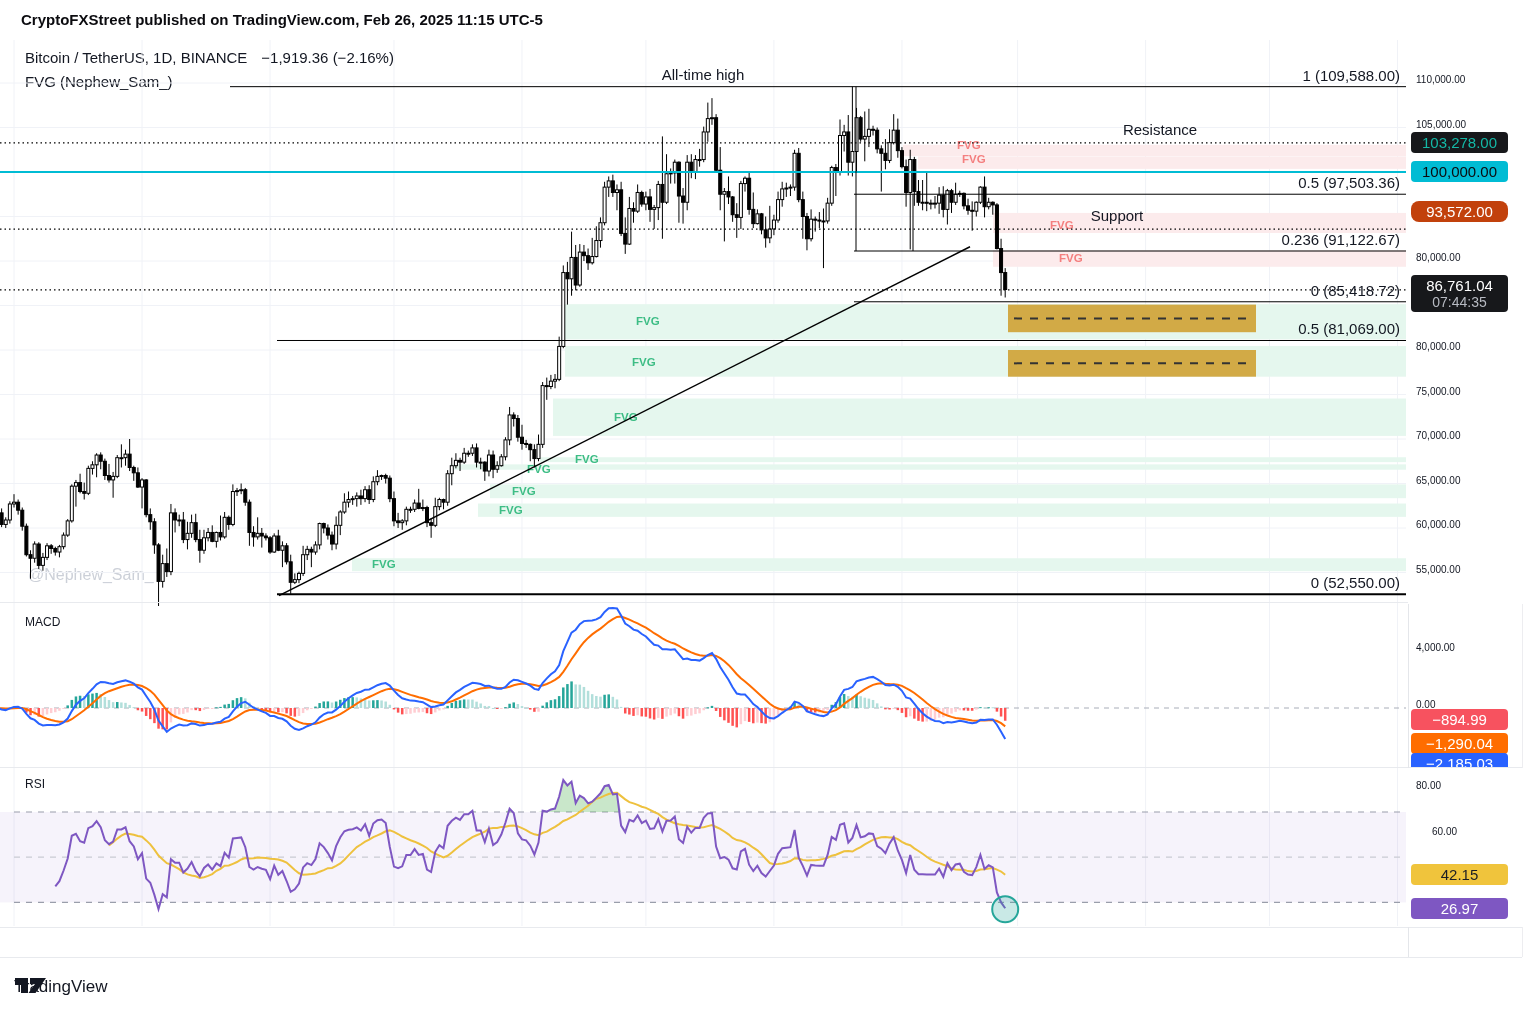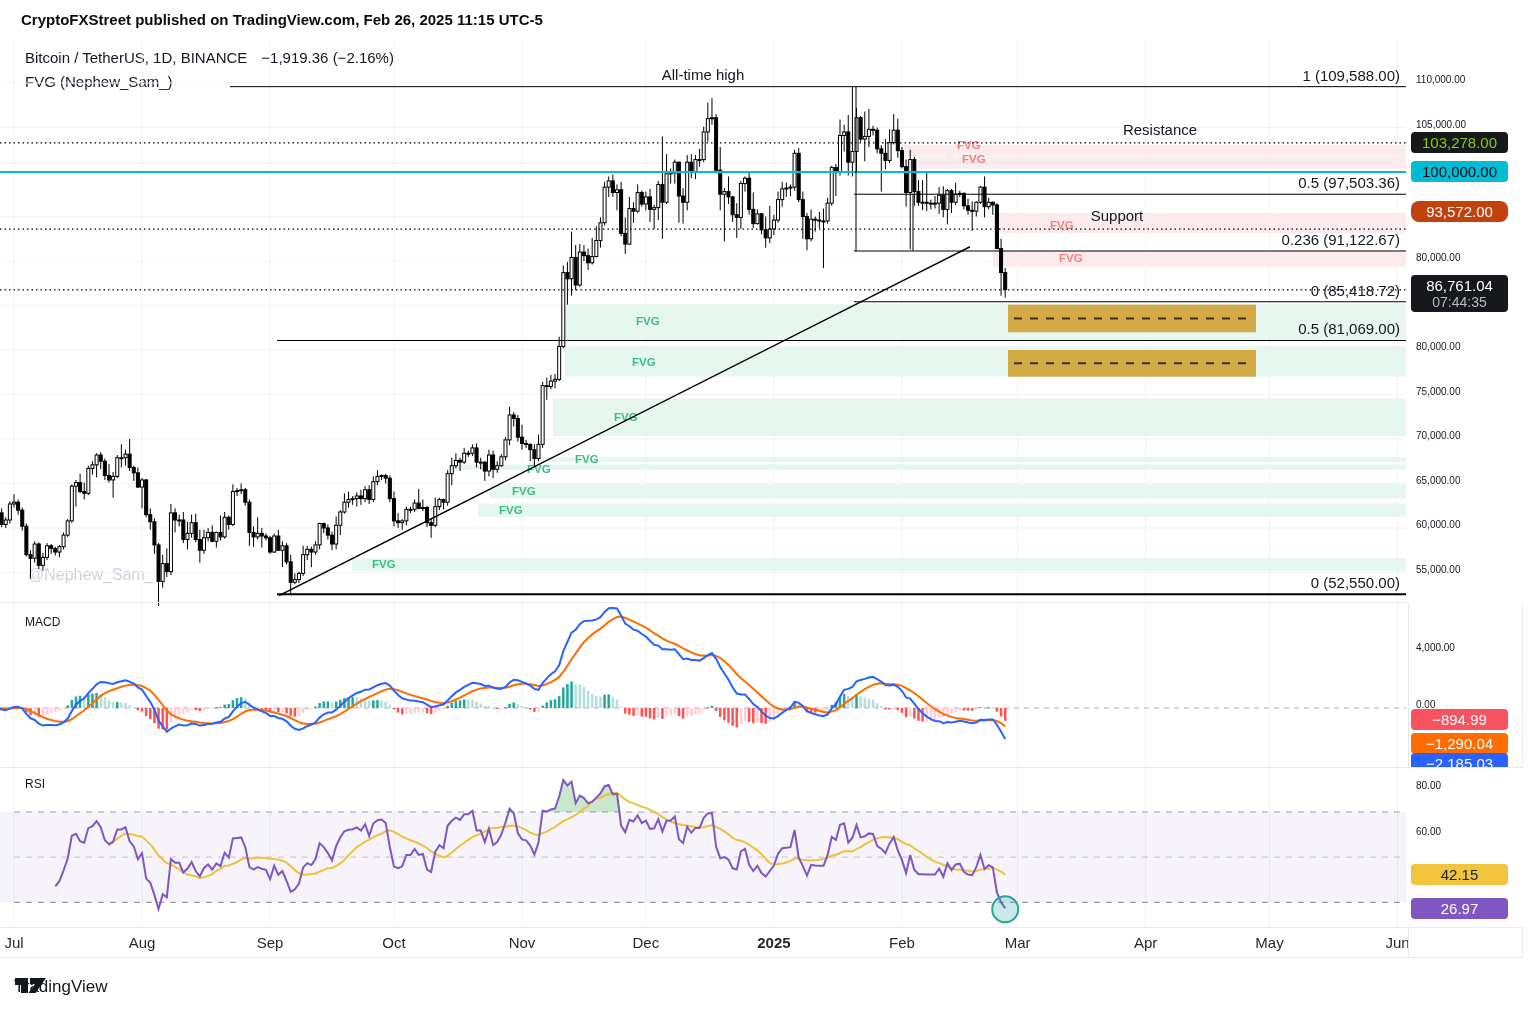--- a/index.html
+++ b/index.html
@@ -907,53 +907,39 @@
       <div class="tick" style="top: 78.5px;">105,000.00</div>
       <div class="tick" style="top: 123px;">100,000.00</div>
       <div class="tick" style="top: 167.5px;">95,000.00</div>
       <div class="tick" style="top: 212px;">80,000.00</div>
       <div class="tick" style="top: 301px;">80,000.00</div>
       <div class="tick" style="top: 345.5px;">75,000.00</div>
       <div class="tick" style="top: 390px;">70,000.00</div>
       <div class="tick" style="top: 434.5px;">65,000.00</div>
       <div class="tick" style="top: 479px;">60,000.00</div>
       <div class="tick" style="top: 523.5px;">55,000.00</div>
-      <div class="badge" style="background: rgb(23, 24, 27); color: #84cc16; top: 91.8258px;">103,278.00</div>
+      <div class="badge" style="background: rgb(23, 24, 27); color: #14b8a6; top: 91.8258px;">103,278.00</div>
       <div class="badge" style="background: rgb(0, 188, 212); color: rgb(11, 11, 15); top: 121px;">100,000.00</div>
       <div class="badge" style="background: #c2410c; color: rgb(255, 255, 255); top: 161px; border-radius: 8px;">93,572.00</div>
       <div class="badge" style="background: rgb(23, 24, 27); color: rgb(255, 255, 255); top: 234.827px;">86,761.04<div class="cd">07:44:35</div></div>
     </div>
 <div id="clip-macd-badges">
       <div class="tick" style="top: 38px;">4,000.00</div>
       <div class="tick" style="top: 95px; text-decoration: underline;">0.00</div>
       <div class="badge" style="background: rgb(247, 82, 95); color: rgb(255, 255, 255); top: 105px;">−894.99</div>
       <div class="badge" style="background: rgb(255, 109, 0); color: rgb(255, 255, 255); top: 129px;">−1,290.04</div>
       <div class="badge" style="background: rgb(41, 98, 255); color: rgb(255, 255, 255); top: 149px; text-align: center;">−2,185.03</div>
     </div>
 <div class="abs scale-col" id="scale-rsi" style="top:768px;height:159px">
       <div class="tick" style="top: 12.4px;">80.00</div>
-      <div class="tick" style="top: 57.6px;">60.00</div>
+      <div class="tick" style="top: 57.6px; margin-left: 16px;">60.00</div>
       <div class="badge" style="background: rgb(240, 196, 60); color: rgb(28, 30, 36); top: 95.941px;">42.15</div>
       <div class="badge" style="background: rgb(126, 87, 194); color: rgb(255, 255, 255); top: 130.248px;">26.97</div>
     </div>
 
-<div class="abs" id="time-axis">
-      <div class="month" style="left: 14px;">Jul</div>
-      <div class="month" style="left: 142.03px;">Aug</div>
-      <div class="month" style="left: 270.06px;">Sep</div>
-      <div class="month" style="left: 393.96px;">Oct</div>
-      <div class="month" style="left: 521.99px;">Nov</div>
-      <div class="month" style="left: 645.89px;">Dec</div>
-      <div class="month bold" style="left: 773.92px;">2025</div>
-      <div class="month" style="left: 901.95px;">Feb</div>
-      <div class="month" style="left: 1017.59px;">Mar</div>
-      <div class="month" style="left: 1145.62px;">Apr</div>
-      <div class="month" style="left: 1269.52px;">May</div>
-      <div class="month" style="left: 1397.55px;">Jun</div>
-    </div>
 
 <div class="abs" id="footer">
   <svg width="34" height="20" viewBox="0 0 34 20">
     <path d="M1 1 h13 v15 h-7 v-8 h-6 z" fill="#131722"></path>
     <path d="M16 1 h16 l-10.5 15 h-7 l6.5 -9 h-5 z" fill="#131722"></path>
   </svg>
   <span class="brand">TradingView</span>
 </div>
 
 </div>

